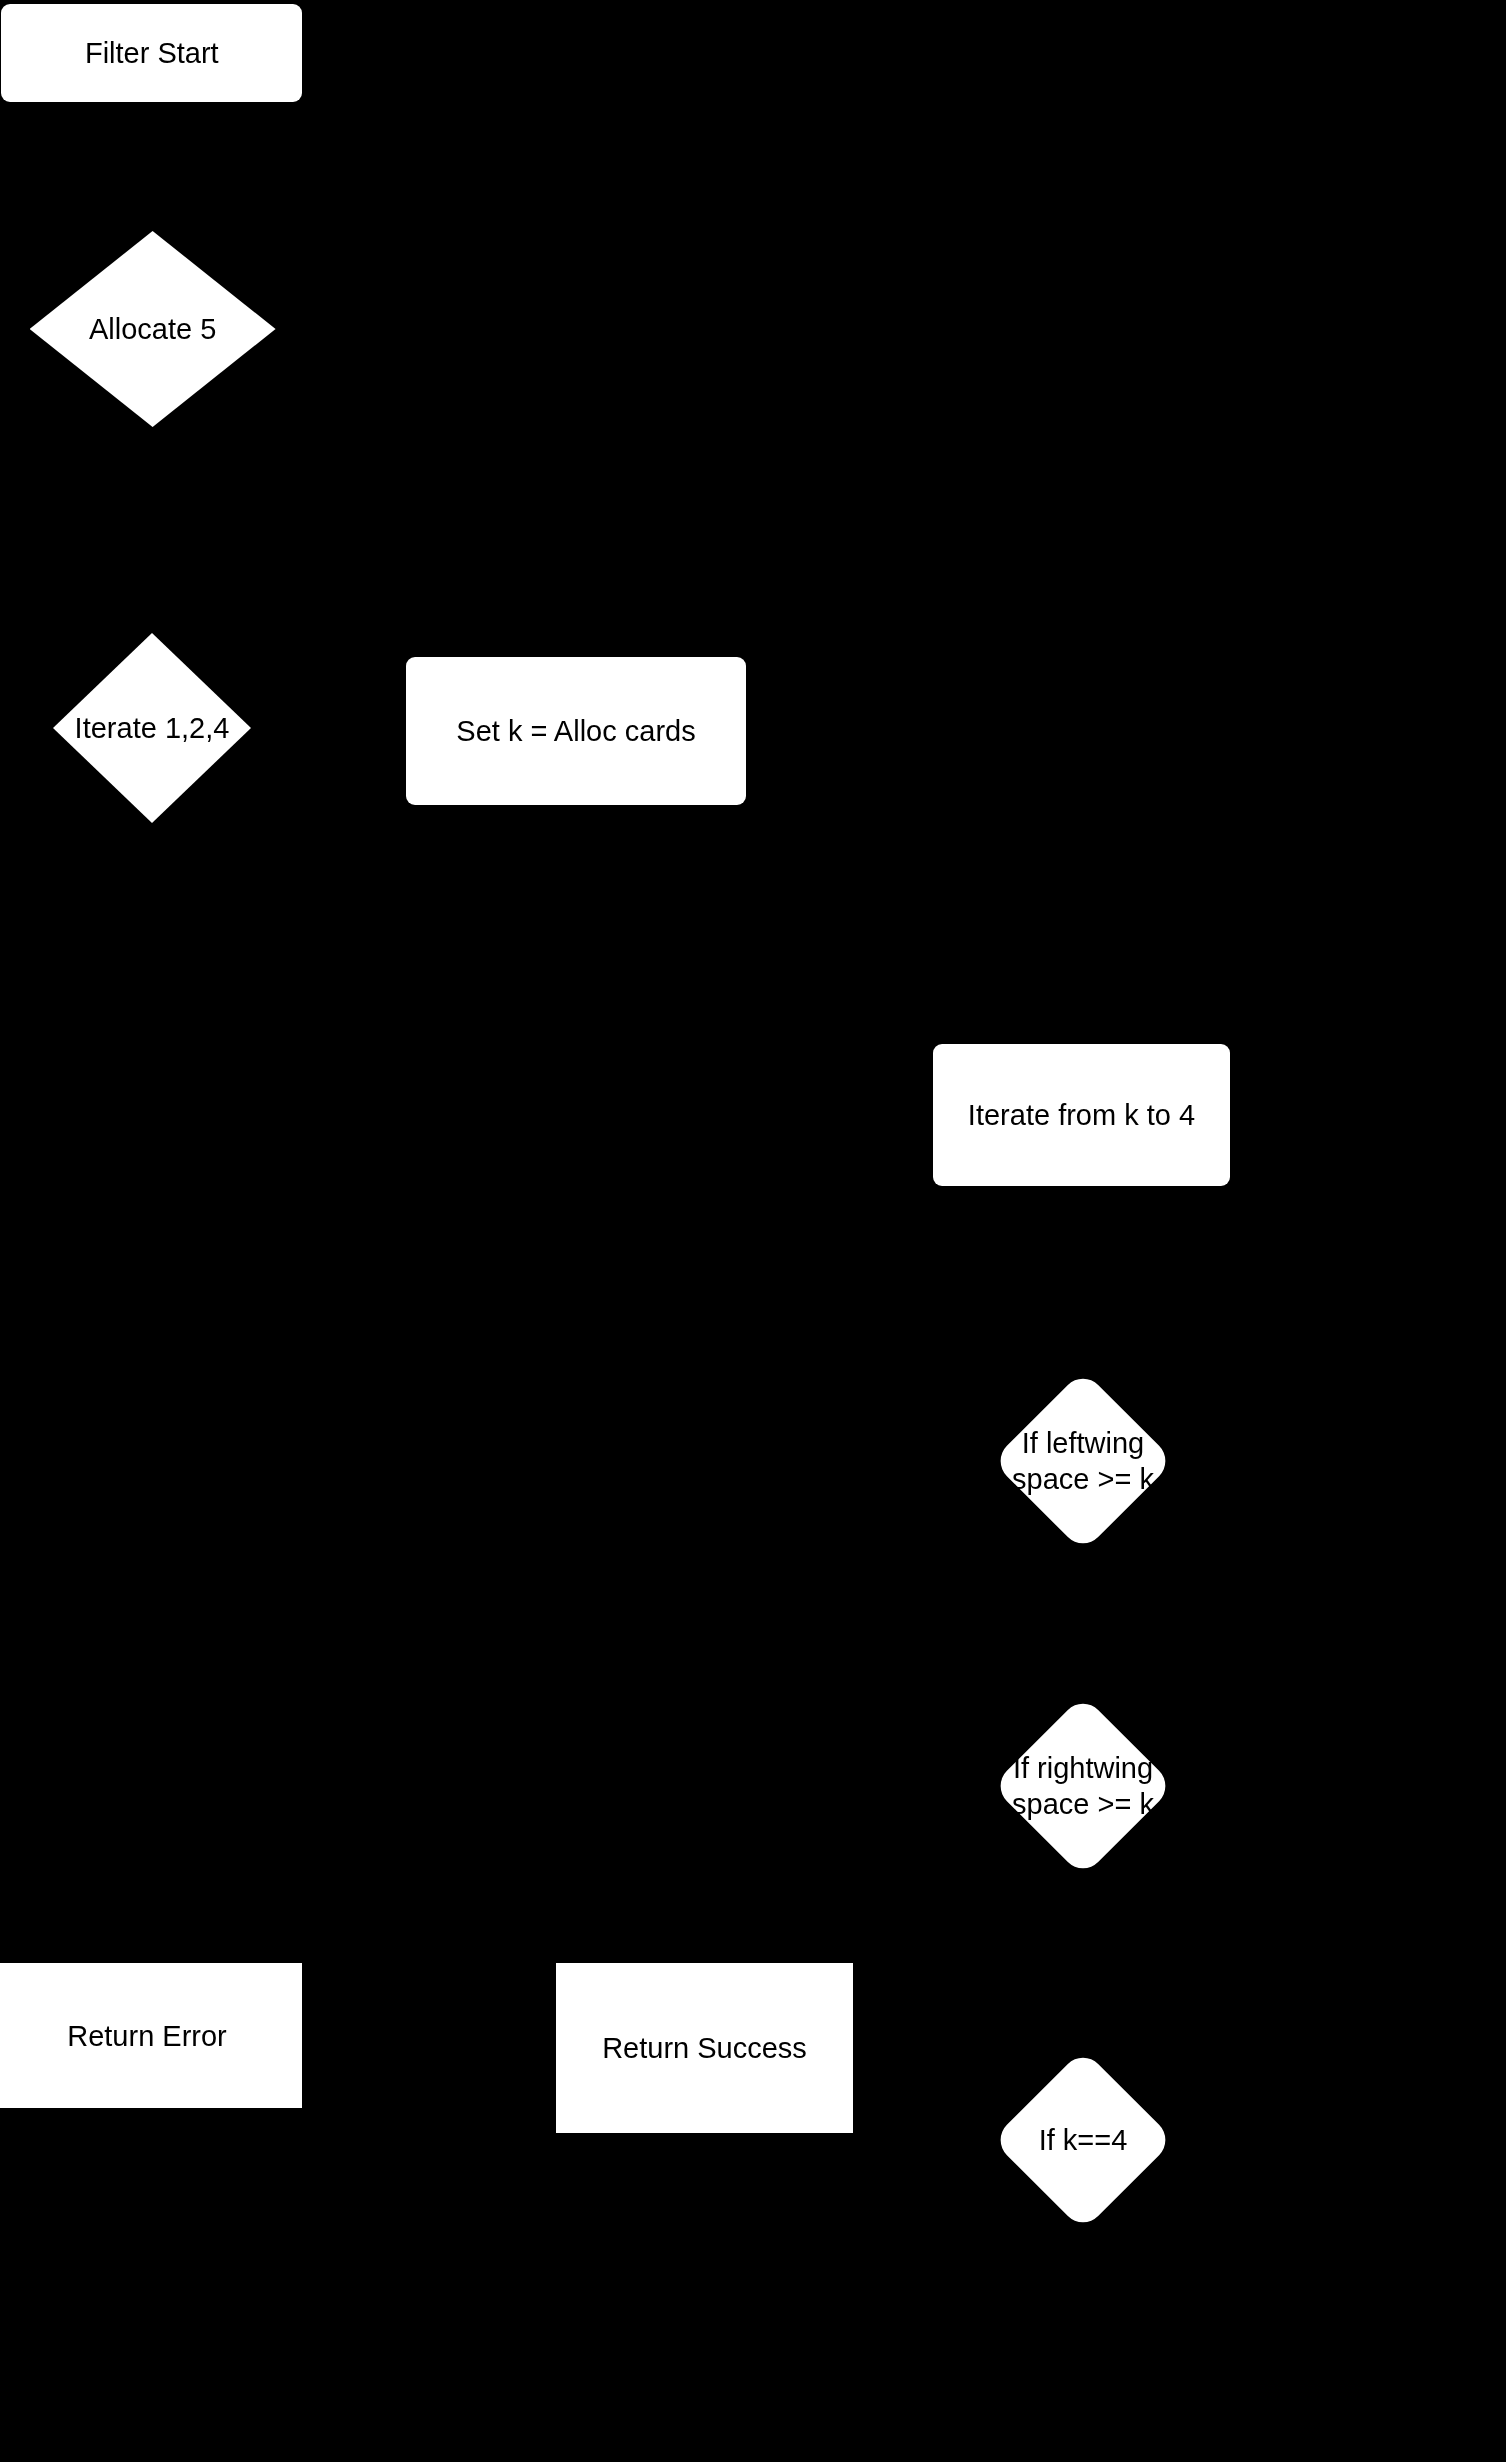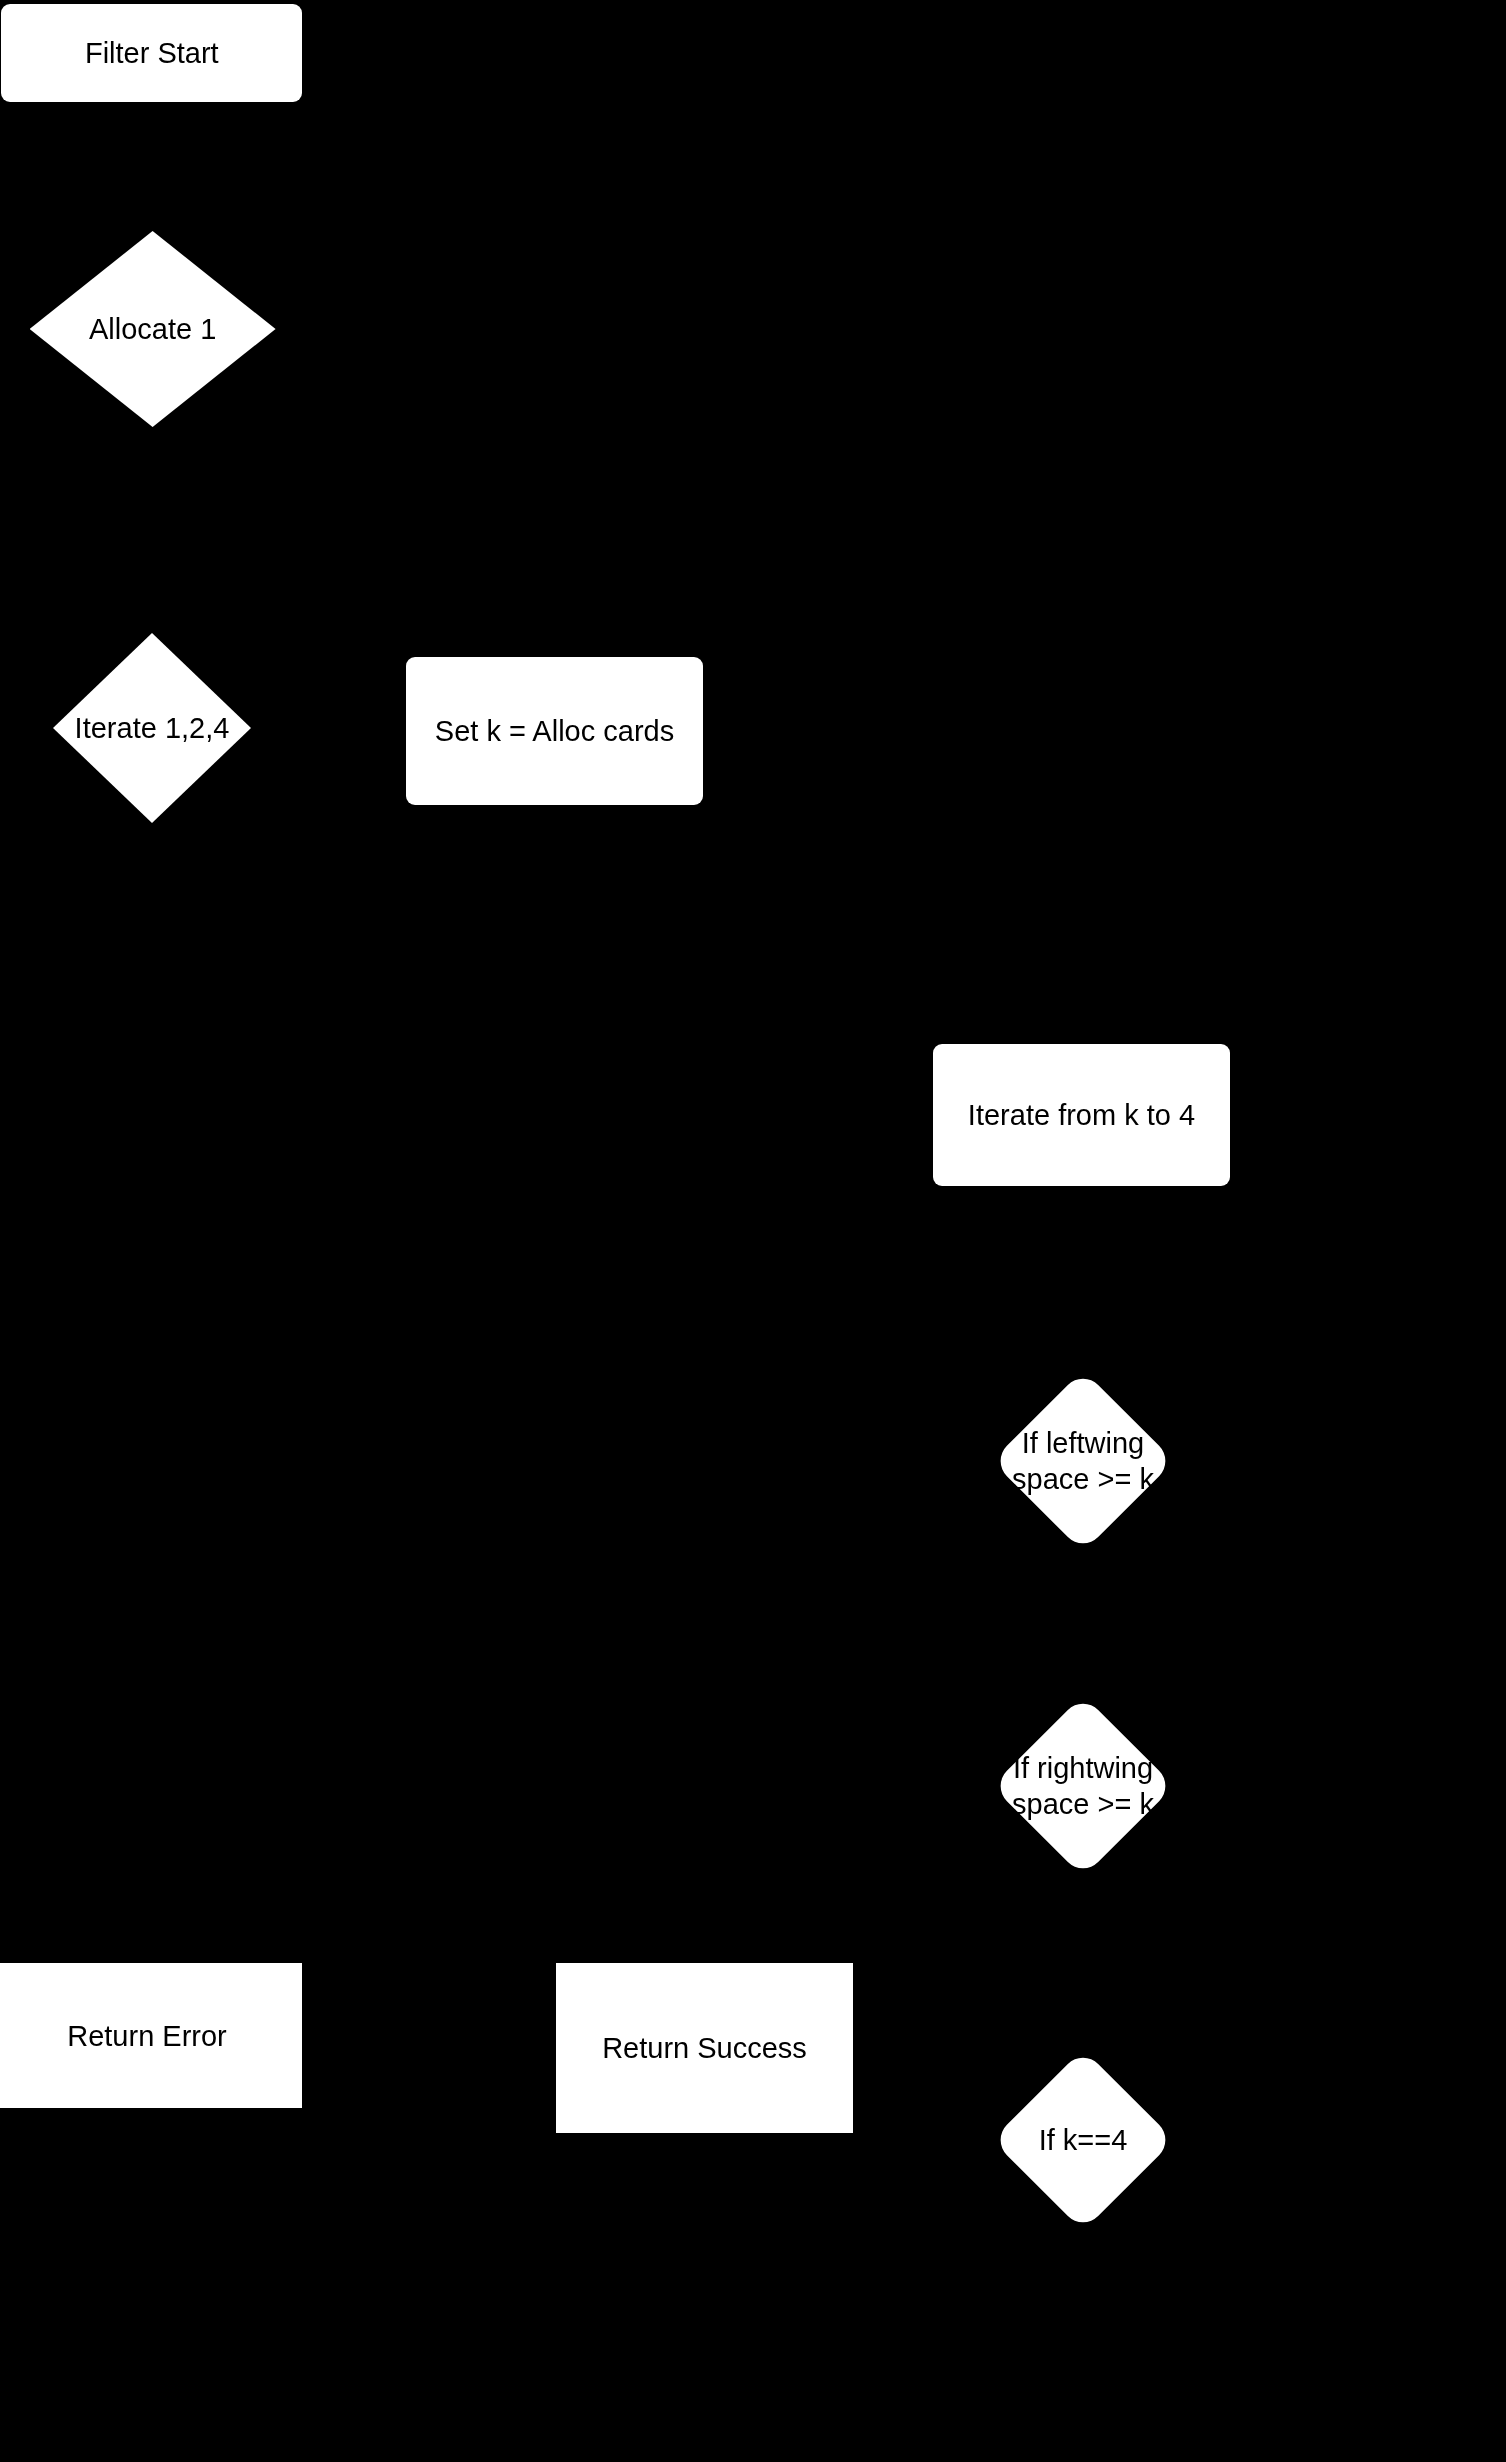--- a/index.html
+++ b/index.html
@@ -76,21 +76,21 @@
     top: 50%;
     transform: translate(-50%, -50%);
   }
   .fs-46 { font-size: 29px; }
 
   
   #n-filter-start      { left: 1.3px;    top: 3.8px;    width: 301px; height: 98px; }
   #n-allocate-8        { left: 29.6px;   top: 231px;  width: 246px; height: 196px; }
   #n-check-all         { left: 406px;  top: 279px;  width: 297px; height: 99px; }
   #n-allocate-124      { left: 53px;   top: 633px; width: 198px; height: 190px; }
-  #n-set-k             { left: 406px;  top: 657px; width: 297px; height: 148px; }
+  #n-set-k             { left: 406px;  top: 657px; width: 340px; height: 148px; }
   #n-iterate           { left: 933px; top: 1036px; width: 297px; height: 142px; margin-top: 8px; }
   #n-if-leftwing       { left: 992px; top: 1370px; width: 182px; height: 182px; }
   #n-if-rightwing      { left: 992px; top: 1695px; width: 182px; height: 182px; }
   #n-return-error      { left: -7.5px;  top: 1963px; width: 309px; height: 145px; }
   #n-return-success    { left: 556px;  top: 1963px; width: 297px; height: 170px; }
   #n-if-k4             { left: 992px; top: 2049px; width: 182px; height: 182px; }
 
   
   #n-if-leftwing  .dmd-shape,
   #n-if-rightwing .dmd-shape,
@@ -100,21 +100,21 @@
 <body>
 
 <div id="canvas">
 
   <div class="node box-round" id="n-filter-start">
     <span class="label fs-46">Filter Start</span>
   </div>
 
   <div class="node diamond-sharp" id="n-allocate-8"></div>
   <div class="node" id="n-allocate-8-lbl" style="left:29.6px; top:231px; width:246px; height:196px;">
-    <span class="label fs-46">Allocate 1</span>
+    <span class="label fs-46">Allocate 5</span>
   </div>
 
 
   <div class="node diamond-sharp" id="n-allocate-124"></div>
   <div class="node" id="n-allocate-124-lbl" style="left:53px; top:633px; width:198px; height:190px;">
     <span class="label fs-46">Iterate 1,2,4</span>
   </div>
 
   <div class="node box-round" id="n-set-k">
     <span class="label fs-46">Set k = Alloc cards</span>

